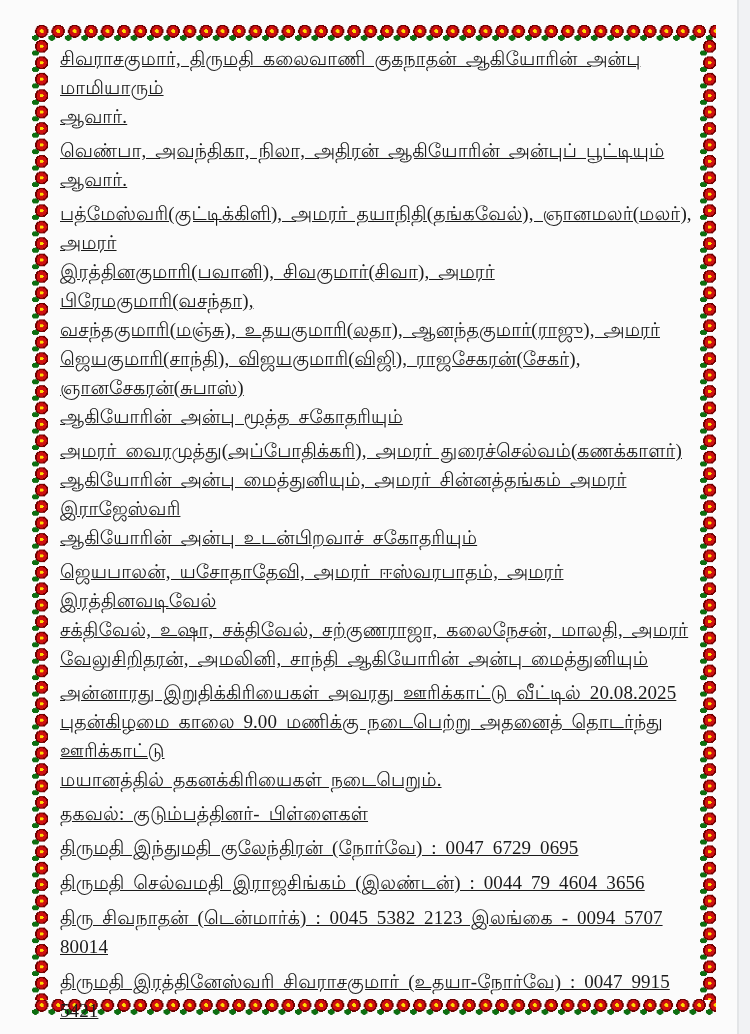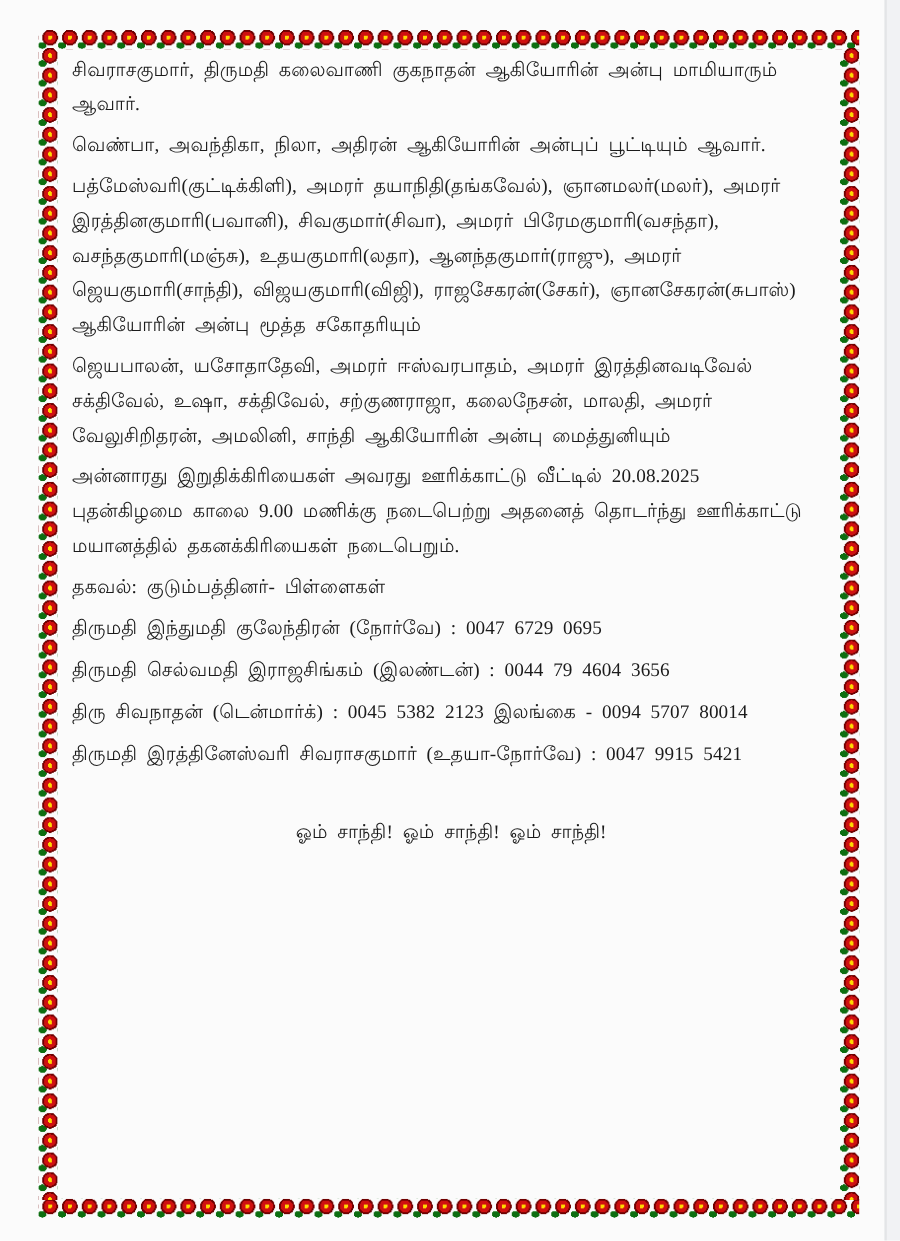--- a/index.html
+++ b/index.html
@@ -45,25 +45,26 @@
   }
   .bar-left { left:0; }
   .bar-right { right:0; }
 
   
   .content {
     position:absolute; left:60px; right:58px; top:44px;
   }
   .para {
     margin:0 0 5px 0;
-    font-size:16px;
+    font-size:19px;
     line-height:29px;
     white-space:pre-line;
     word-spacing:4px;
     letter-spacing:.1px;
+    text-decoration:underline;
   }
   .contact { margin:0 0 6px 0; }
   .closing {
     text-align:center;
     margin-top:36px;
     white-space:normal;
   }
 </style>
 </head>
 <body>
@@ -79,20 +80,23 @@
 
   <div class="content">
     <p class="para">சிவராசகுமார், திருமதி கலைவாணி குகநாதன் ஆகியோரின் அன்பு மாமியாரும்
 ஆவார்.</p>
     <p class="para">வெண்பா, அவந்திகா, நிலா, அதிரன் ஆகியோரின் அன்புப் பூட்டியும் ஆவார்.</p>
     <p class="para">பத்மேஸ்வரி(குட்டிக்கிளி), அமரர் தயாநிதி(தங்கவேல்), ஞானமலர்(மலர்), அமரர்
 இரத்தினகுமாரி(பவானி), சிவகுமார்(சிவா), அமரர் பிரேமகுமாரி(வசந்தா),
 வசந்தகுமாரி(மஞ்சு), உதயகுமாரி(லதா), ஆனந்தகுமார்(ராஜு), அமரர்
 ஜெயகுமாரி(சாந்தி), விஜயகுமாரி(விஜி), ராஜசேகரன்(சேகர்), ஞானசேகரன்(சுபாஸ்)
 ஆகியோரின் அன்பு மூத்த சகோதரியும்</p>
+    <p class="para">அமரர் வைரமுத்து(அப்போதிக்கரி), அமரர் துரைச்செல்வம்(கணக்காளர்)
+ஆகியோரின் அன்பு மைத்துனியும், அமரர் சின்னத்தங்கம் அமரர் இராஜேஸ்வரி
+ஆகியோரின் அன்பு உடன்பிறவாச் சகோதரியும்</p>
     <p class="para">ஜெயபாலன், யசோதாதேவி, அமரர் ஈஸ்வரபாதம், அமரர் இரத்தினவடிவேல்
 சக்திவேல், உஷா, சக்திவேல், சற்குணராஜா, கலைநேசன், மாலதி, அமரர்
 வேலுசிறிதரன், அமலினி, சாந்தி ஆகியோரின் அன்பு மைத்துனியும்</p>
     <p class="para">அன்னாரது இறுதிக்கிரியைகள் அவரது ஊரிக்காட்டு வீட்டில் 20.08.2025
 புதன்கிழமை காலை 9.00 மணிக்கு நடைபெற்று அதனைத் தொடர்ந்து ஊரிக்காட்டு
 மயானத்தில் தகனக்கிரியைகள் நடைபெறும்.</p>
     <p class="para">தகவல்: குடும்பத்தினர்- பிள்ளைகள்</p>
 
     <p class="para contact">திருமதி இந்துமதி குலேந்திரன் (நோர்வே) : 0047 6729 0695</p>
     <p class="para contact">திருமதி செல்வமதி இராஜசிங்கம் (இலண்டன்) : 0044 79 4604 3656</p>

